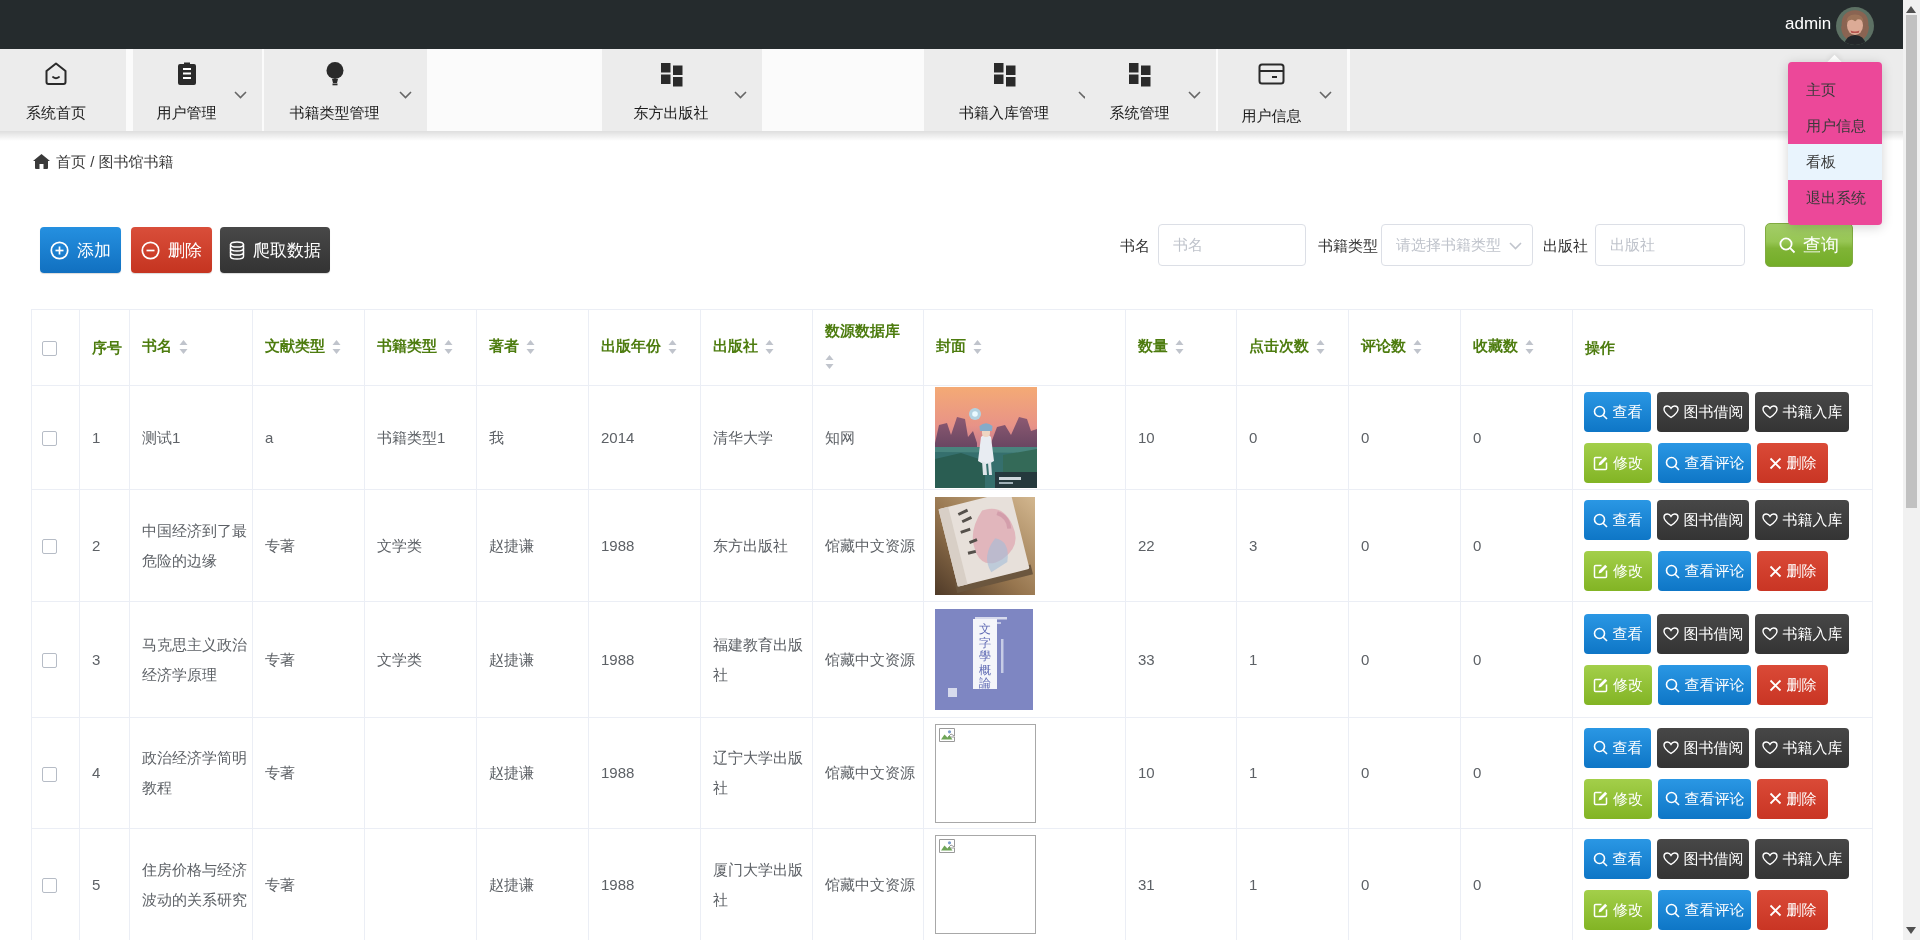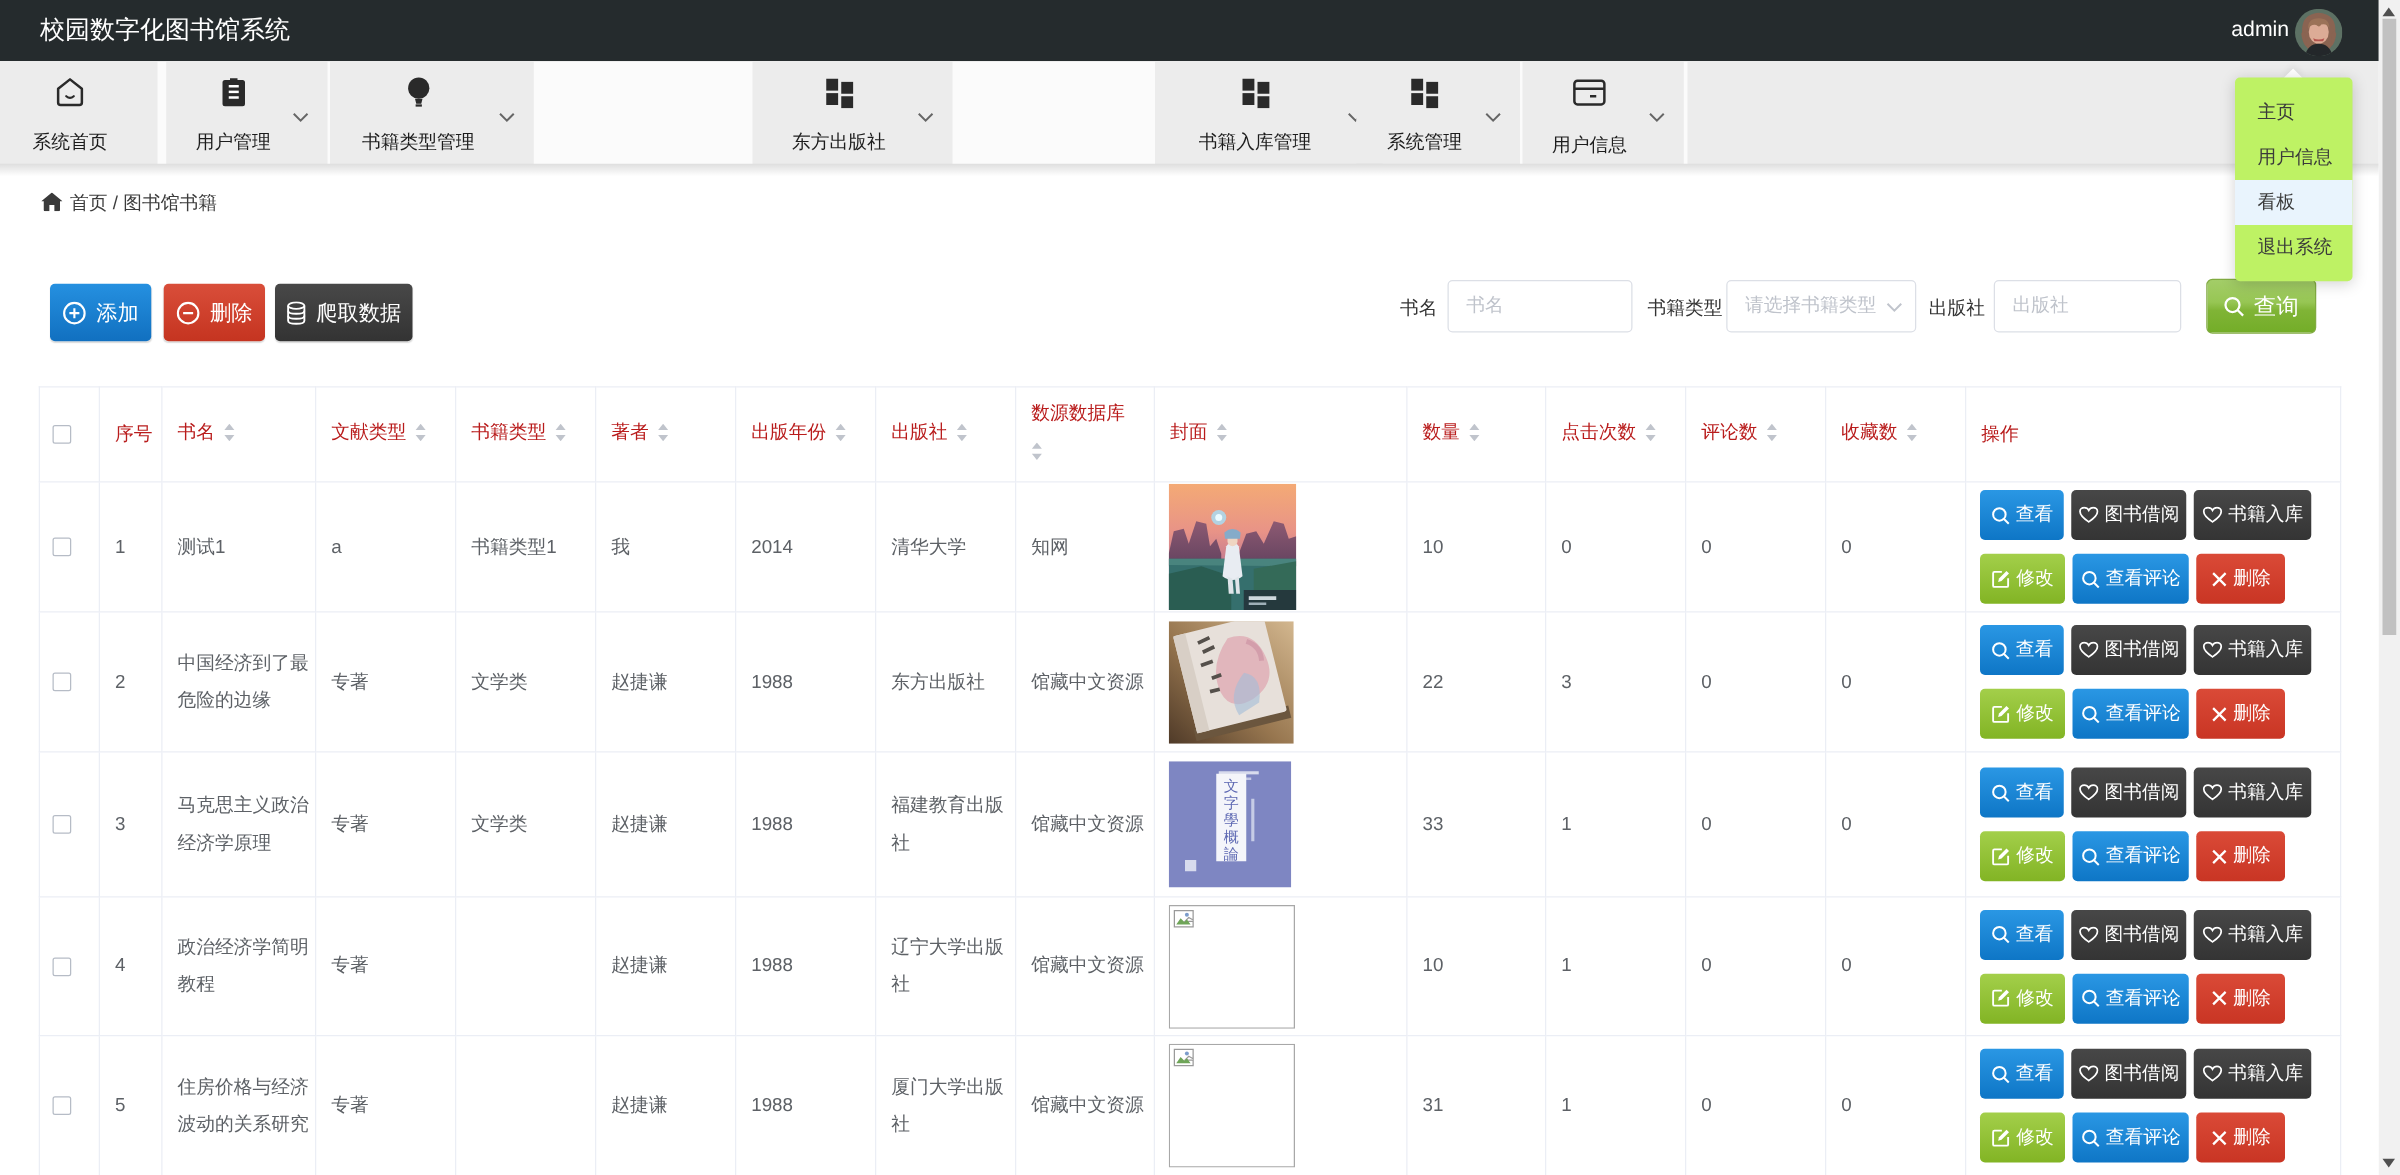--- a/index.html
+++ b/index.html
@@ -32,51 +32,50 @@
 .inp{position:absolute;top:224px;height:42px;border:1px solid #dcdfe6;border-radius:4px;background:#fff;
 font-size:15px;color:#bfc3cb;line-height:40px;padding-left:14px}
 #btn-q{position:absolute;left:1765px;top:223px;width:88px;height:44px;border-radius:5px;
 background:linear-gradient(180deg,#a3cd68 0%,#97c654 42%,#80b436 58%,#73ad28 100%);
 border:1px solid #81ab41;color:#fff;font-size:18px;display:flex;align-items:center;justify-content:center;gap:7px}
 
 #tbl{position:absolute;left:31px;top:309px;width:1841px;border-collapse:collapse;table-layout:fixed;
 background:#fff;font-size:15px;color:#5d6166}
 #tbl th,#tbl td{border:1px solid #ebeef5;padding:0 0 0 12px;text-align:left;vertical-align:middle;
 font-weight:400;overflow:hidden;line-height:30px}
-#tbl th{color:#b91c1c;font-weight:400}
+#tbl th{color:#4d7c0f;font-weight:700}
 #tbl td.nopad{padding:0}
 .sc{display:inline-block;vertical-align:-3px;margin-left:7px}
 
 .bts{display:flex;flex-direction:column;justify-content:center;gap:11px;height:100%;padding-left:11px}
 .brow{display:flex;gap:6px}
 .bt{height:40px;border-radius:4px;color:#fff;font-size:15px;display:flex;align-items:center;justify-content:center;gap:5px}
 .b-blue{background:linear-gradient(#2a97e4,#0e76c6)}
 .b-dark{background:linear-gradient(#474747,#343434)}
 .b-green{background:linear-gradient(#a3cf4a,#82b424)}
 .b-red{background:linear-gradient(#da4a37,#c93524)}
 .w67{width:67px}.w92{width:92px}.w94{width:94px}.w68{width:68px}.w93{width:93px}.w71{width:71px}
 
 .cb{display:inline-block;width:15px;height:15px;border:1px solid #b6bcc6;border-radius:2px;background:#fff;vertical-align:middle}
 
-#dd{position:absolute;left:1788px;top:62px;width:94px;height:163px;background:#bef264;border-radius:4px;
+#dd{position:absolute;left:1788px;top:62px;width:94px;height:163px;background:#ec4899;border-radius:4px;
 box-shadow:0 2px 12px rgba(0,0,0,.18);padding-top:10px;z-index:60}
 #dd div{height:36px;line-height:36px;padding-left:18px;font-size:15px;color:#3a3a3a}
 #dd .hl{background:#e9f4fd}
 #ddnotch{position:absolute;left:1829px;top:57px;width:11px;height:11px;background:#fff;transform:rotate(45deg);z-index:59;box-shadow:-2px -2px 5px rgba(0,0,0,.06)}
 
 #sbar{position:absolute;left:1903px;top:0;width:17px;height:940px;background:#f1f1f1}
 #sthumb{position:absolute;left:1906px;top:15px;width:11px;height:493px;background:#c1c1c1}
 .arr{position:absolute;left:1906px;width:0;height:0;border-left:5.5px solid transparent;border-right:5.5px solid transparent}
 #arrup{top:6px;border-bottom:7px solid #505050}
 #arrdn{top:927px;border-top:7px solid #505050}
 </style>
 </head>
 <body>
 <div id="topbar">
-  <div id="title">校园数字化图书馆系统</div>
   <div id="admin">admin</div>
   <div id="avatar"><svg width="38" height="38" viewBox="0 0 38 38">
     <rect width="38" height="38" fill="#5d7164"></rect>
     <path d="M6 22 Q4 8 13 4.5 Q19 2 25 4.5 Q34 8 32 22 Q31 30 26 33 L12 33 Q7 30 6 22Z" fill="#8a6452"></path>
     <ellipse cx="19" cy="18.5" rx="8" ry="9.5" fill="#dcab96"></ellipse>
     <path d="M10.5 16 Q10 7.5 19 7.5 Q28 7.5 27.5 16 Q26 11.5 21 12.5 Q19.5 15.5 17 13 Q13 12 10.5 16Z" fill="#9b7258"></path>
     <path d="M14.5 23.5 Q19 25.5 23.5 23.5 L22.5 26 L15.5 26Z" fill="#b5544e"></path>
     <path d="M8 38 Q10 28 19 28 Q28 28 30 38Z" fill="#23272a"></path>
     <path d="M5 20 Q7 16 8.5 20 L9 30 Q6 28 5 20Z" fill="#8a6452"></path>
     <path d="M33 20 Q31 16 29.5 20 L29 30 Q32 28 33 20Z" fill="#8a6452"></path>

